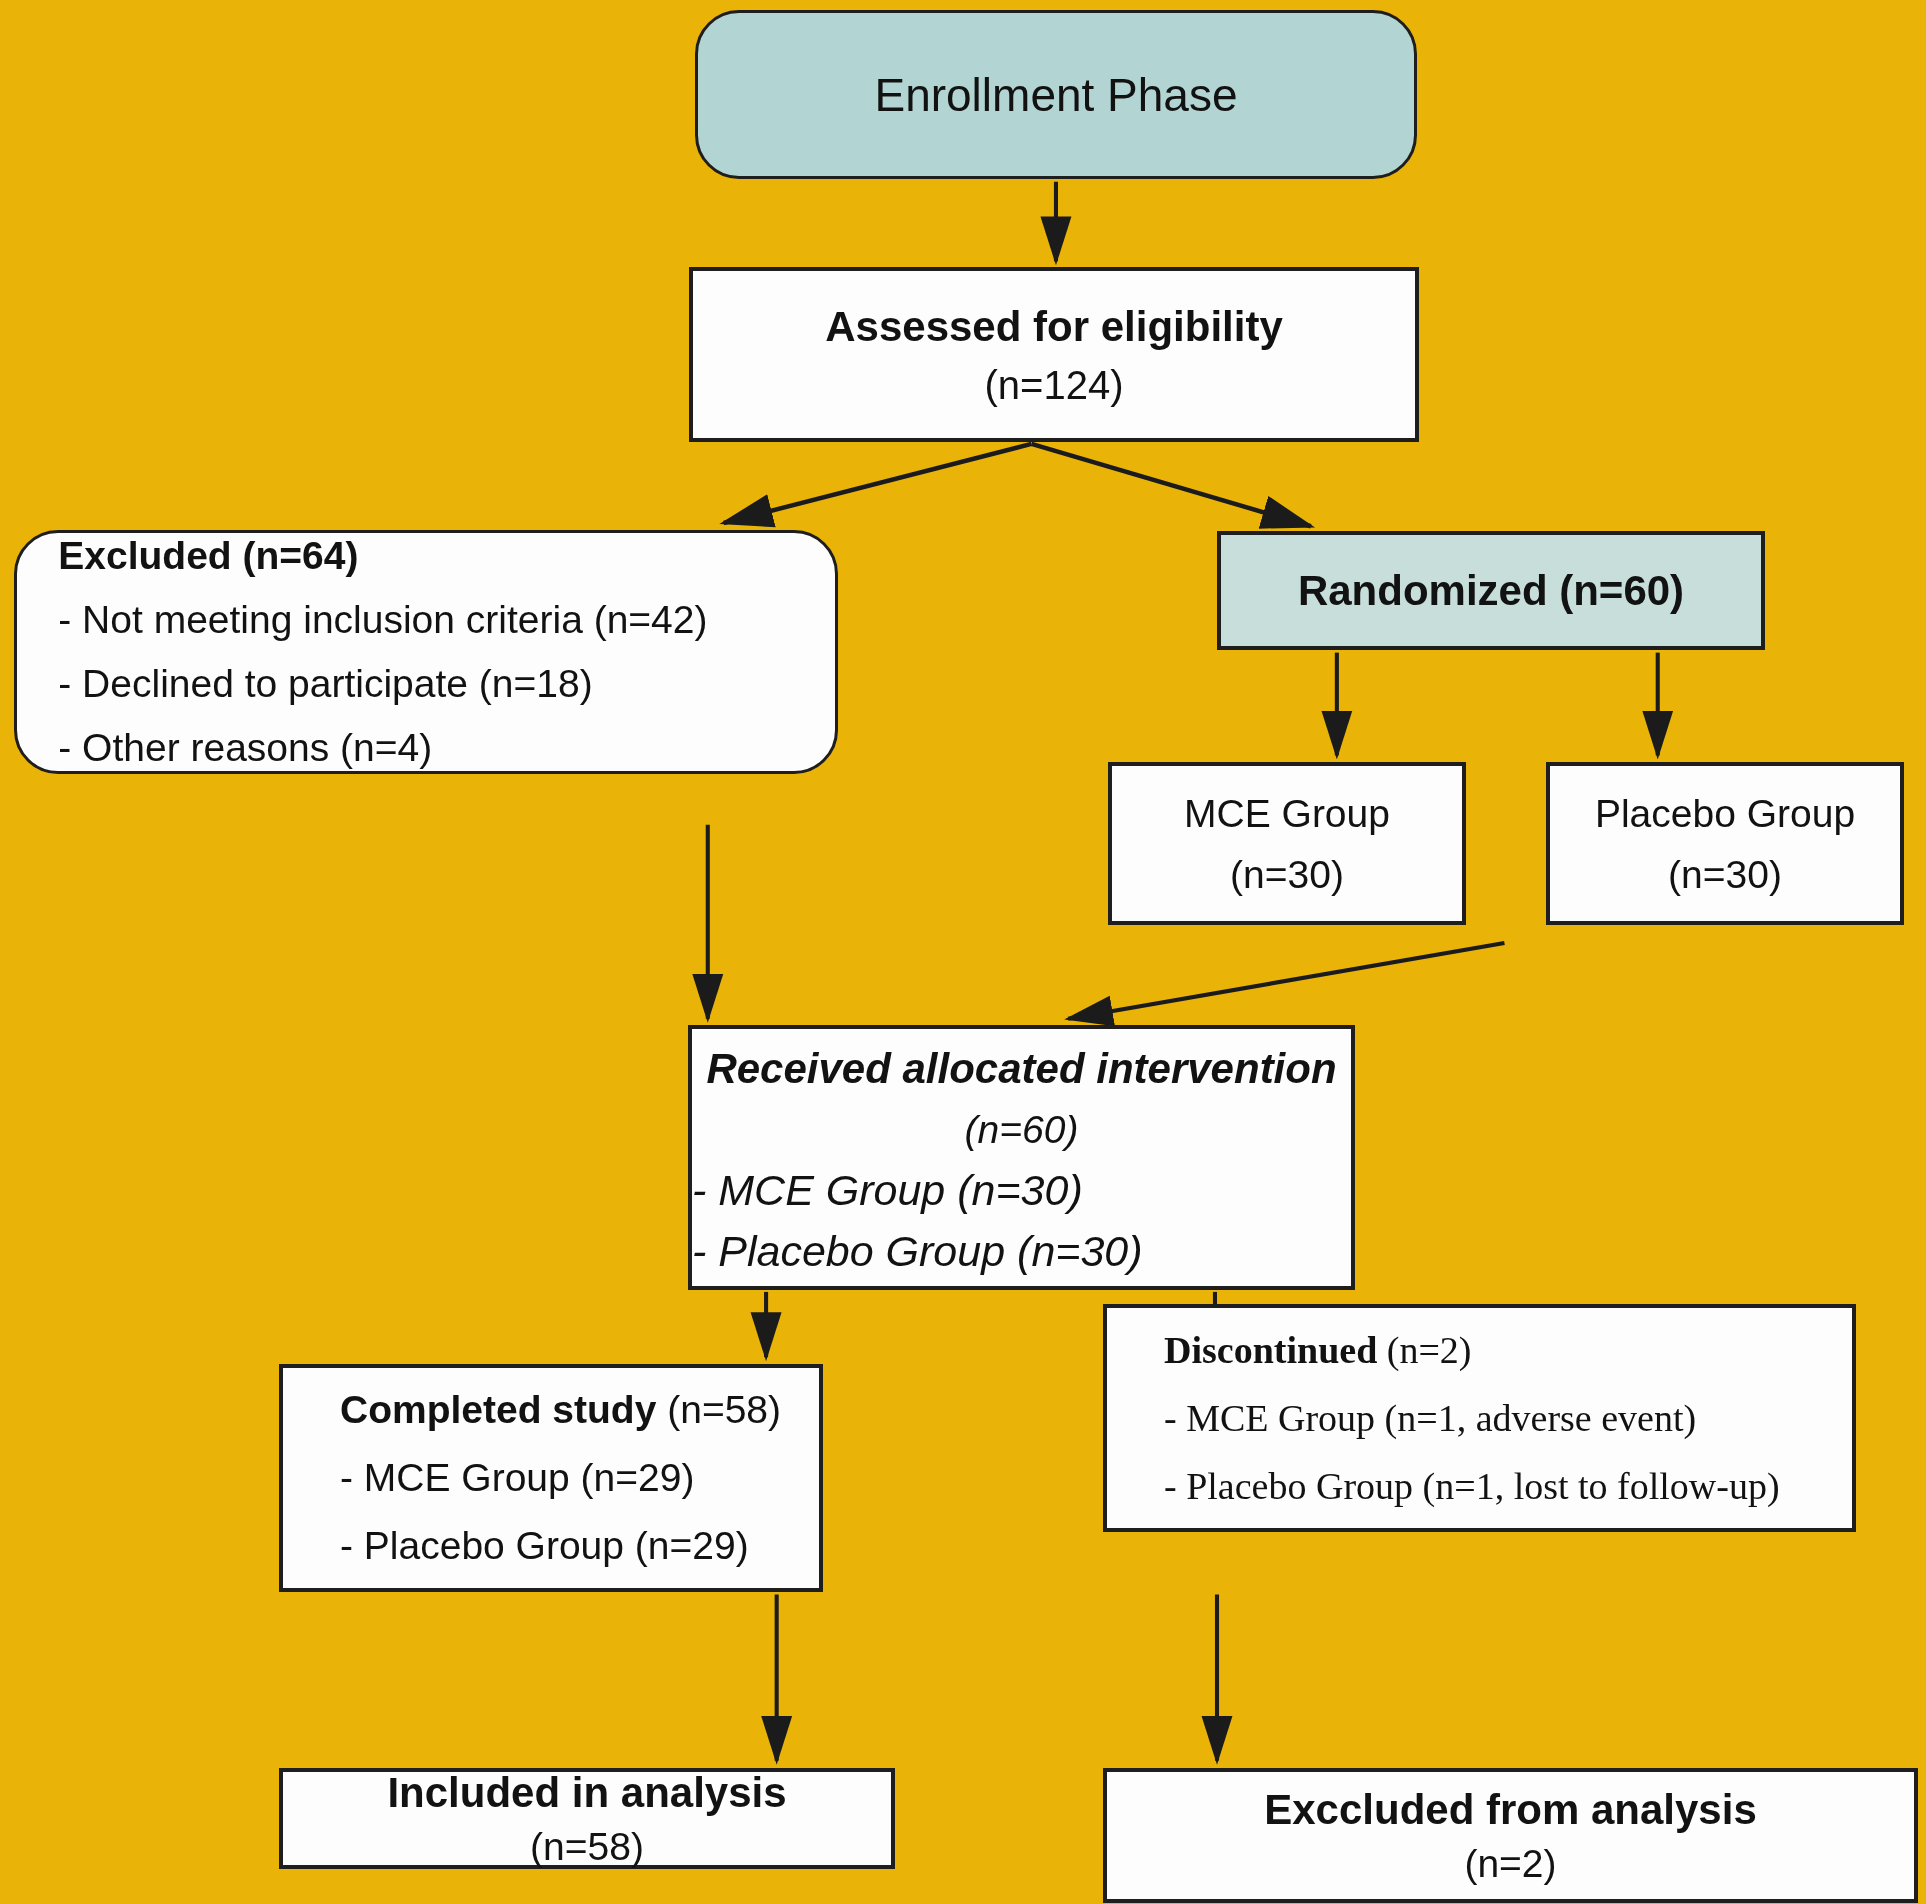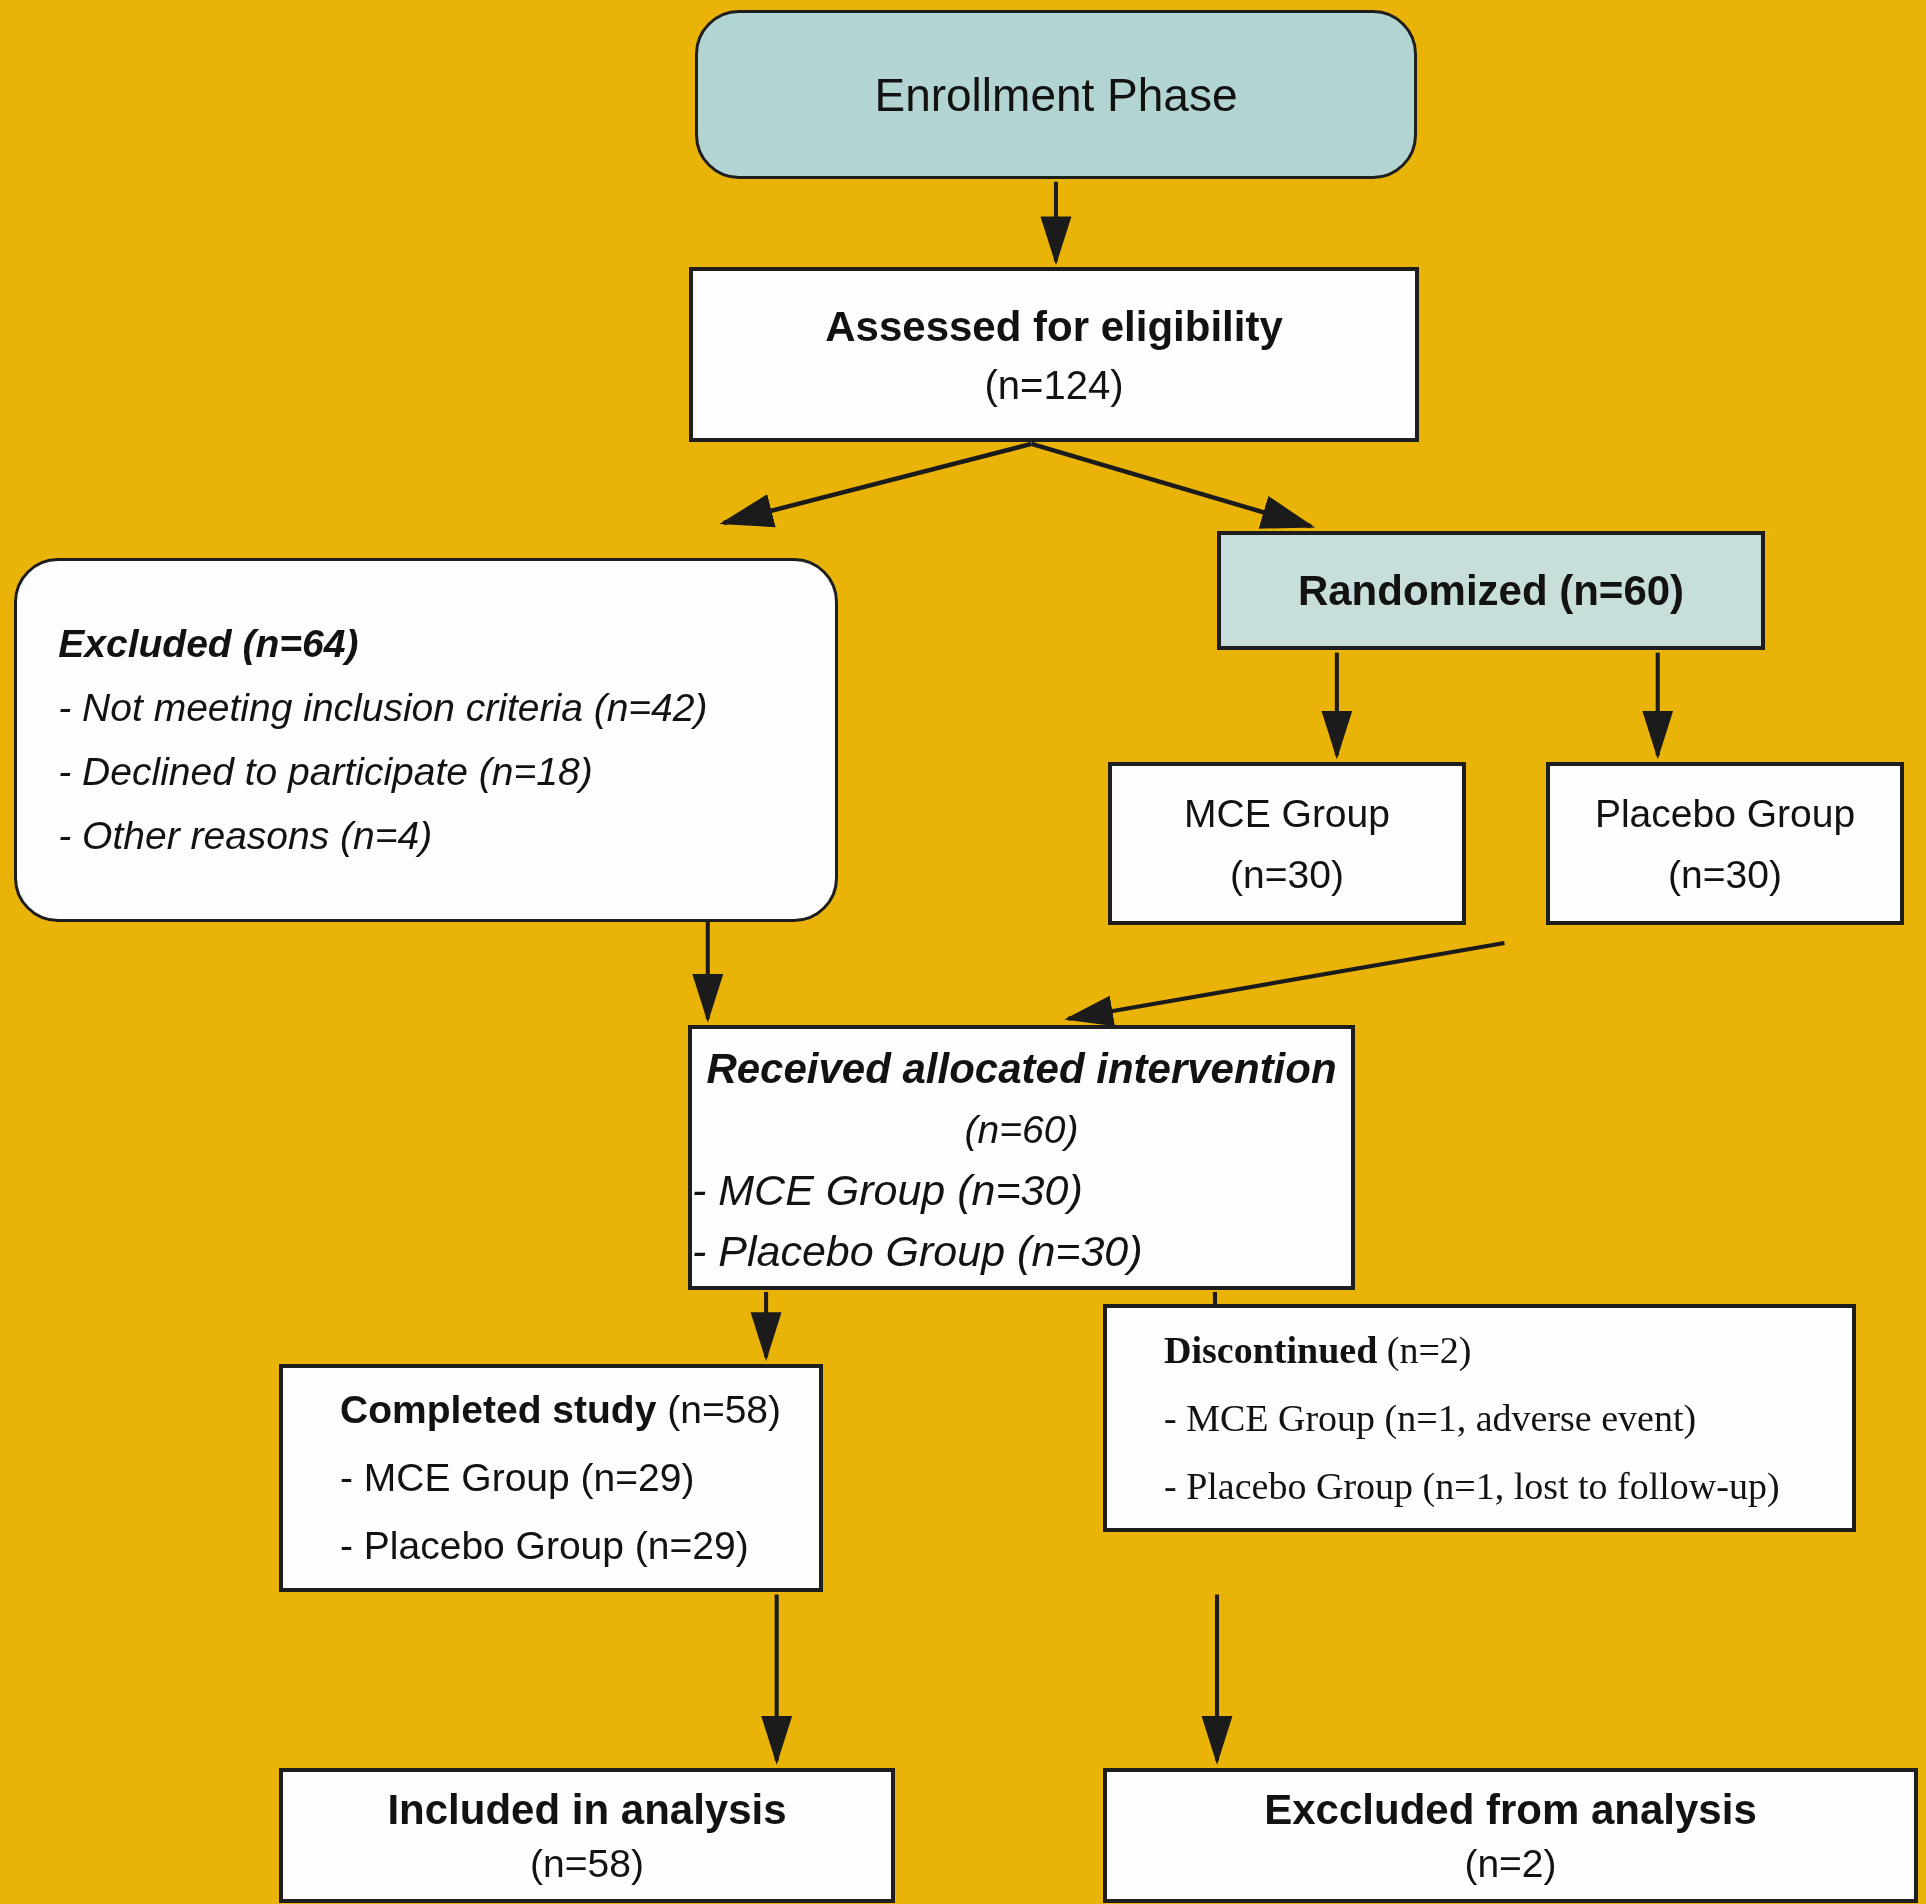--- a/index.html
+++ b/index.html
@@ -33,42 +33,42 @@
   }
   .b{font-weight:bold;}
   
   .enrollment{left:695px;top:10.2px;width:722px;height:169px;}
   .enrollment .center-col{font-size:46px;}
   
   .assessed{left:689px;top:267px;width:730px;height:175px;border-width:4.5px;}
   .assessed .t1{font-size:42px;font-weight:bold;line-height:61px;}
   .assessed .t2{font-size:40px;line-height:57px;}
   
-  .excluded{left:14.3px;top:558px;width:824px;height:364px;font-style:italic;}
+  .excluded{left:14.3px;top:530px;width:824px;height:244px;}
   .excluded .left-col{padding-left:41px;padding-right:16.3px;font-size:39px;line-height:64px;}
   
   .randomized{left:1217px;top:531px;width:548px;height:119px;}
   .randomized .center-col{font-size:42px;font-weight:bold;}
   
   .mce{left:1108px;top:762px;width:358px;height:163px;}
   .placebo{left:1546px;top:762px;width:358px;height:163px;}
   .groupbox .center-col{font-size:39px;line-height:61px;}
   
   .received{left:688px;top:1025px;width:667px;height:265px;border-width:4.5px;font-style:italic;}
   .received .center-col{padding-top:4.1px;}
   .received .t1{font-size:42px;font-weight:bold;line-height:62px;}
   .received .t2{font-size:39px;line-height:60px;}
   .received .item{font-size:43px;line-height:61px;align-self:stretch;text-align:left;}
   
   .completed{left:279px;top:1364px;width:544px;height:228px;}
   .discontinued{left:1103px;top:1304px;width:753px;height:228px;font-family:Liberation Serif, serif;}
   .listbox .left-col{padding-left:57px;padding-right:12.2px;font-size:39px;line-height:68px;}
   .discontinued .left-col{font-size:38px;}
   
-  .included{left:279px;top:1768px;width:616px;height:135px;}
+  .included{left:279px;top:1768px;width:616px;height:101px;}
   .excluded-analysis{left:1103px;top:1768px;width:815px;height:135px;}
   .bottombox .t1{font-size:42px;font-weight:bold;line-height:57px;}
   .bottombox .t2{font-size:39px;line-height:52px;}
 </style>
 </head>
 <body>
 
 <div class="stage">
 
   <svg class="connectors" viewBox="0 0 4724 4671" xmlns="http://www.w3.org/2000/svg">

